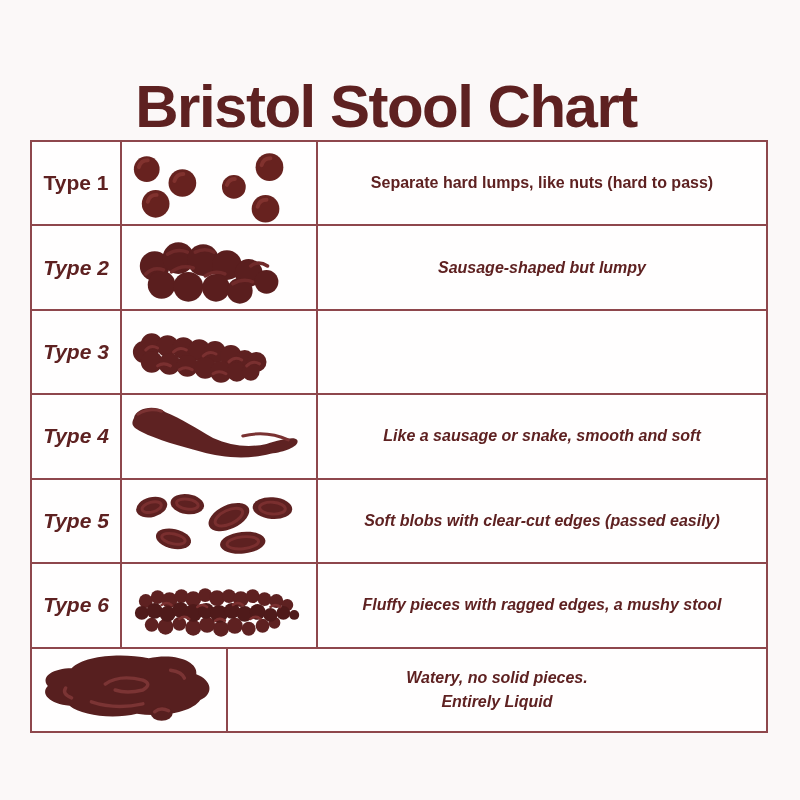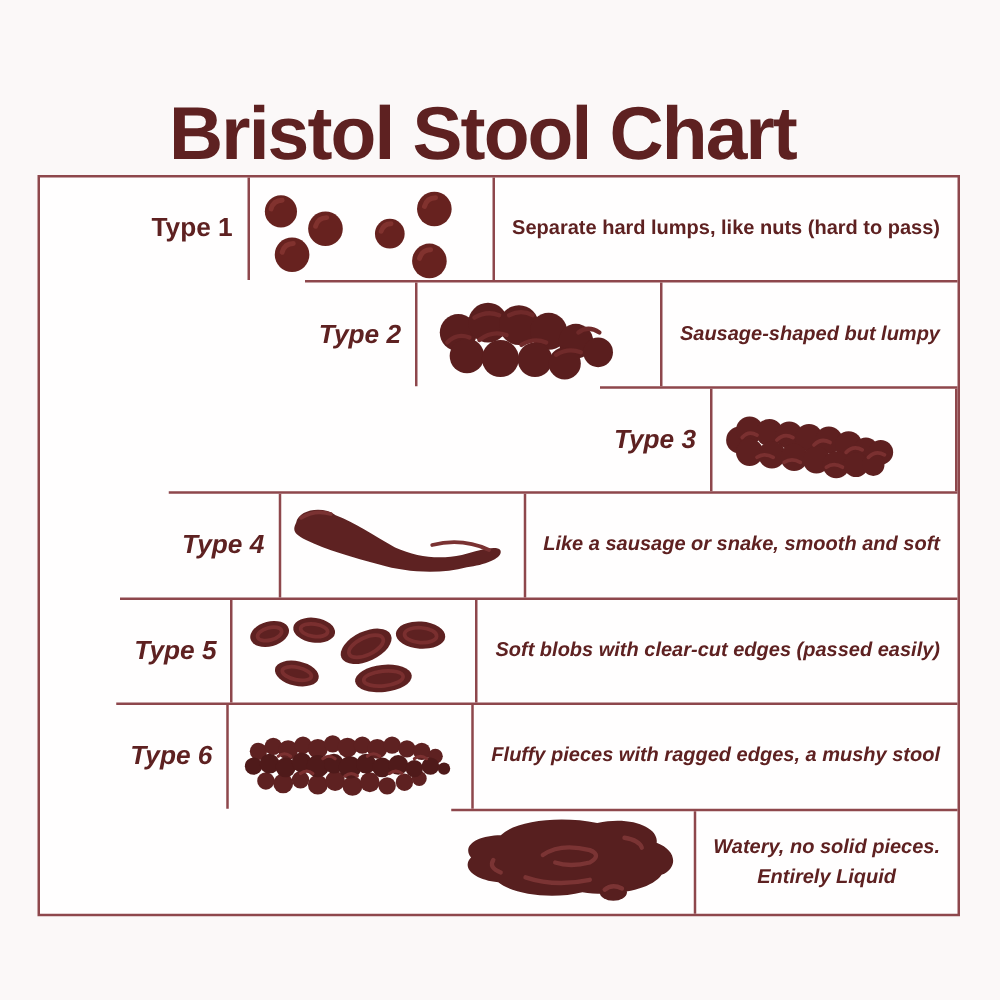--- a/index.html
+++ b/index.html
@@ -22,21 +22,21 @@
     text-align:center;
     font-size:60px; font-weight:700; letter-spacing:-1.5px;
     color:var(--maroon);
     margin-top:20px;
   }
   .chart-table{
     position:absolute; left:30px; top:140px;
     width:738px; height:593px;
     border:2px solid var(--border);
     background:var(--cell);
-    display:flex; flex-direction:column;align-items:flex-end;
+    display:flex; flex-direction:column;
   }
   .row{ flex:1; display:flex; min-height:0; }
   .row + .row{ border-top:2px solid var(--border);font-style:italic; }
   .c1{
     width:90px; flex:none;
     border-right:2px solid var(--border);
     display:flex; align-items:center; justify-content:center;
     font-size:21px; font-weight:700;
   }
   .c2{

